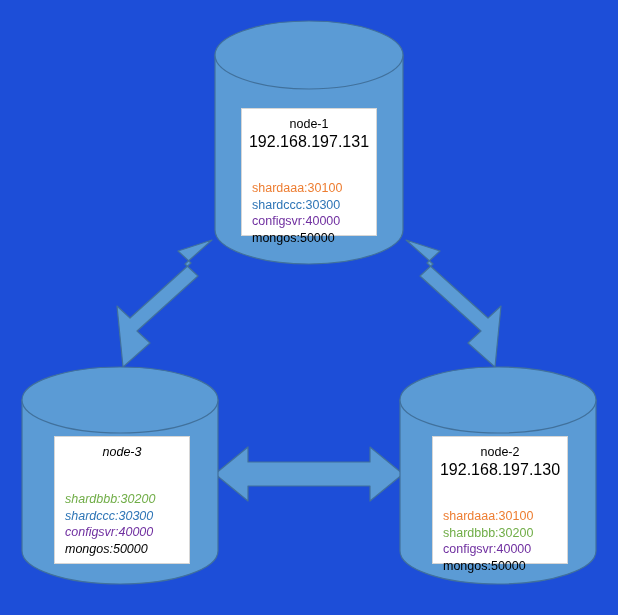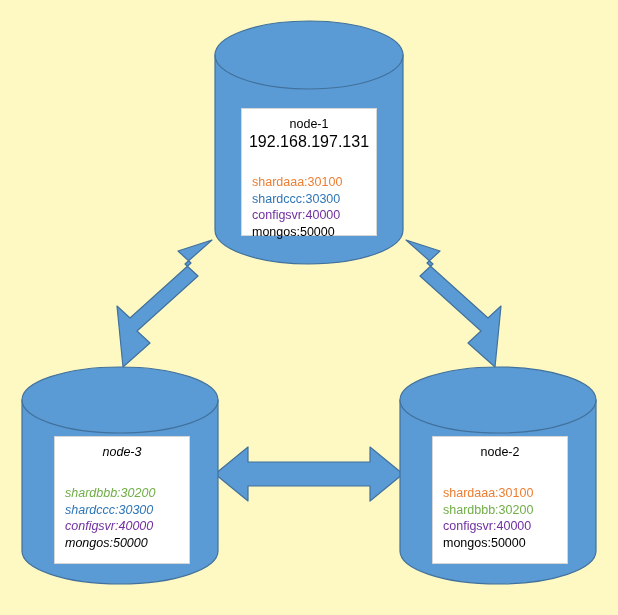--- a/index.html
+++ b/index.html
@@ -7,21 +7,21 @@
     padding: 0;
     background: #ffffff;
   }
   body {
     font-family: "Liberation Sans", sans-serif;
   }
   #canvas {
     position: relative;
     width: 618px;
     height: 615px;
-    background: #fef9c3;
+    background: #1d4ed8;
     overflow: hidden;
   }
   #diagram-svg {
     position: absolute;
     left: 0;
     top: 0;
     width: 618px;
     height: 615px;
   }
   .node-panel {
@@ -39,21 +39,21 @@
     line-height: 17px;
     padding-top: 7px;
   }
   .node-ip {
     text-align: center;
     color: #000000;
     font-size: 16px;
     line-height: 17px;
   }
   .svc-list {
-    margin-top: 24px;
+    margin-top: 30px;
     padding-left: 10px;
   }
   .svc {
     font-size: 12.5px;
     line-height: 16.5px;
     white-space: nowrap;
   }
 </style>
 </head>
 <body>
@@ -106,20 +106,21 @@
     <div class="svc-list">
       <div class="svc" style="color:#70AD47;">shardbbb:30200</div>
       <div class="svc" style="color:#2E75B6;">shardccc:30300</div>
       <div class="svc" style="color:#7030A0;">configsvr:40000</div>
       <div class="svc" style="color:#000000;">mongos:50000</div>
     </div>
   </div>
 
   <div class="node-panel" style="left:432px; top:436px; width:136px; height:128px;">
     <div class="node-head">node-2</div>
+    <div class="node-ip">192.168.197.130</div>
     <div class="svc-list">
       <div class="svc" style="color:#ED7D31;">shardaaa:30100</div>
       <div class="svc" style="color:#70AD47;">shardbbb:30200</div>
       <div class="svc" style="color:#7030A0;">configsvr:40000</div>
       <div class="svc" style="color:#000000;">mongos:50000</div>
     </div>
   </div>
 
 </div>
 

